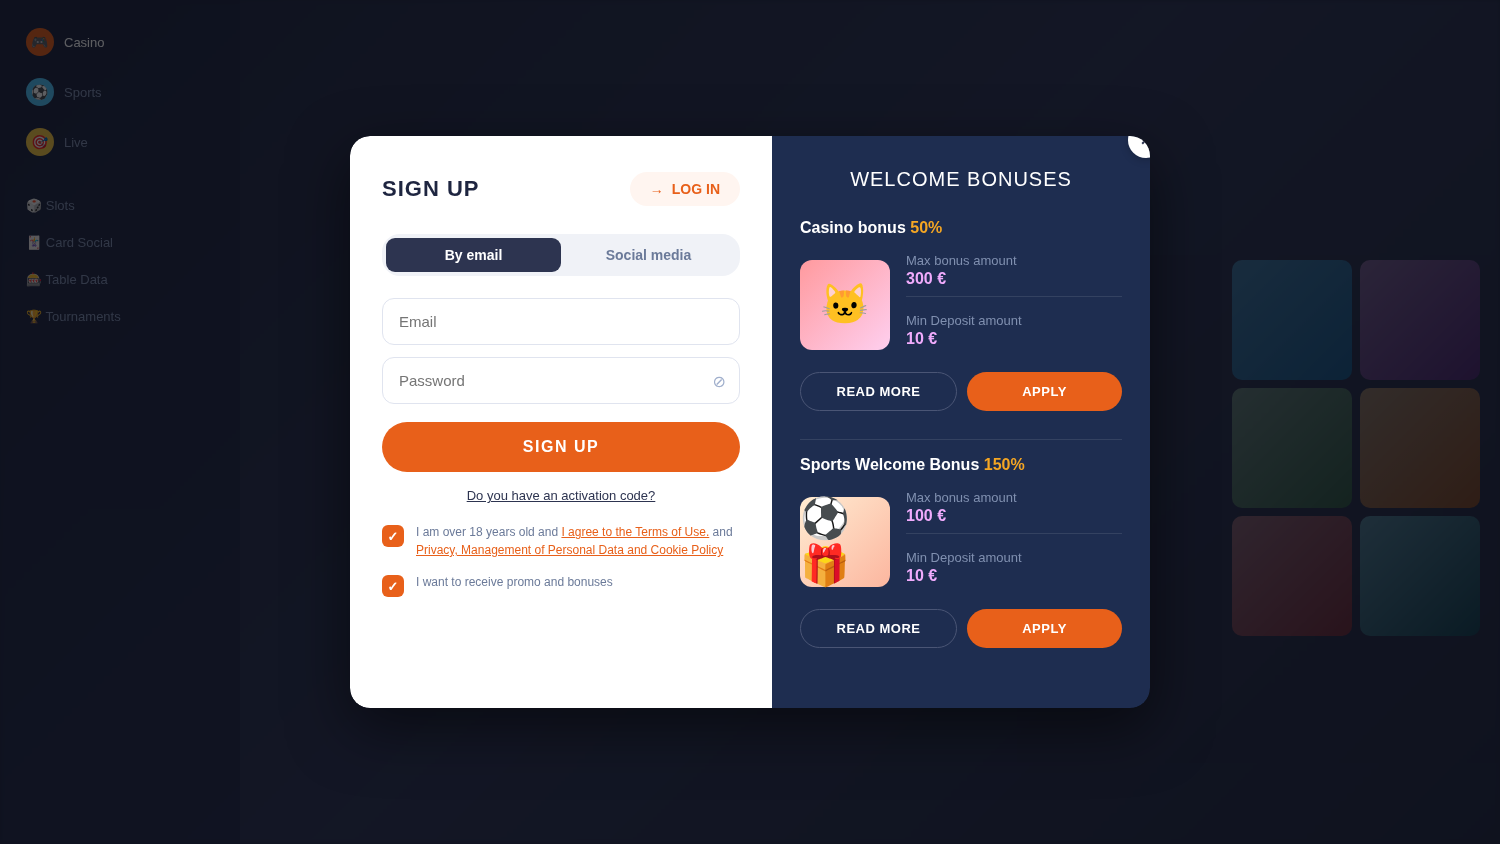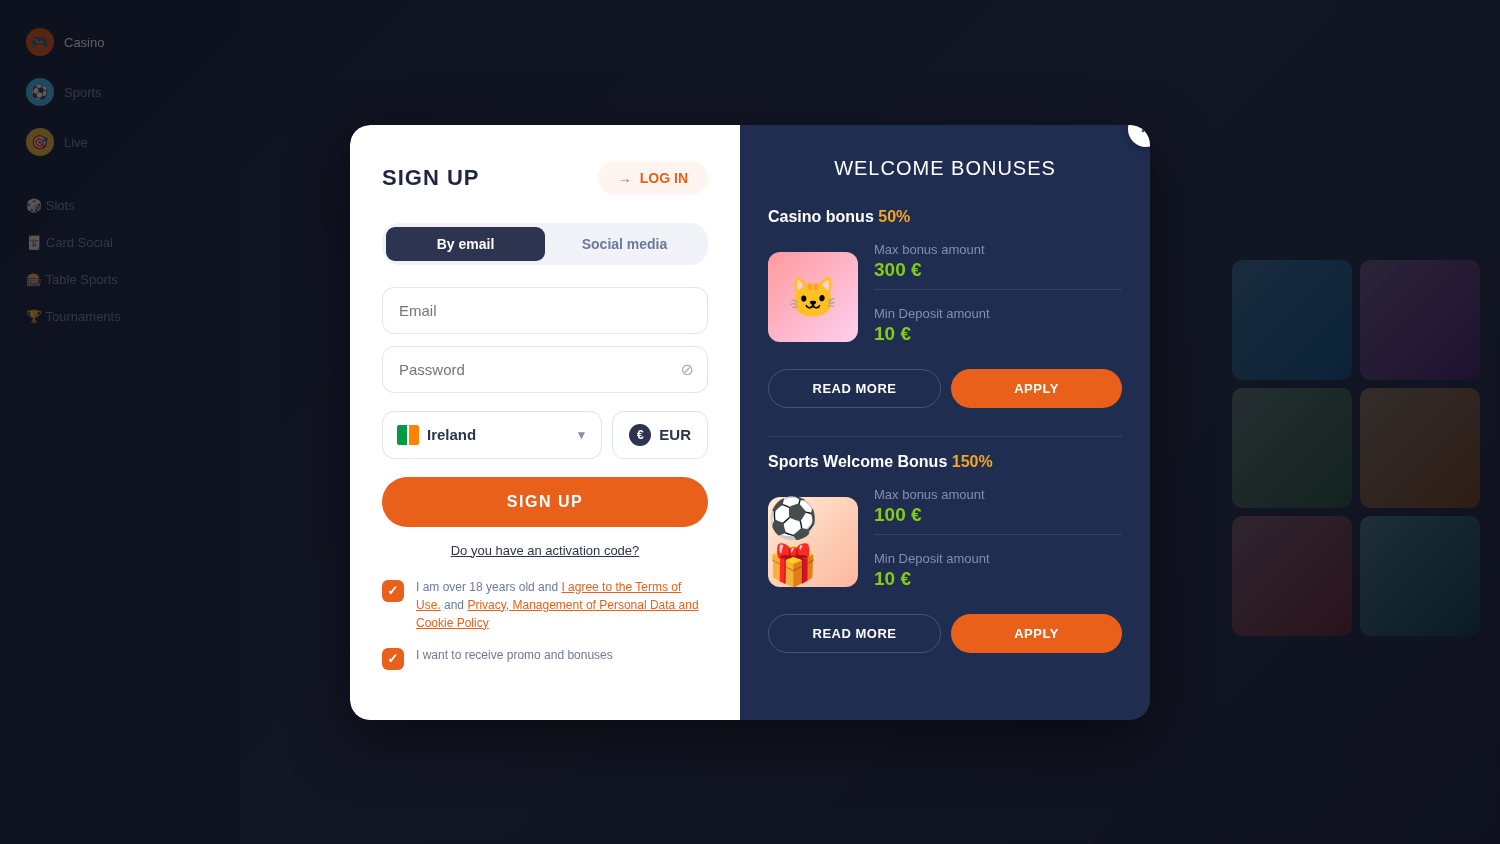--- a/index.html
+++ b/index.html
@@ -69,21 +69,21 @@
       border-radius: 20px;
       overflow: hidden;
       box-shadow: 0 20px 60px rgba(0,0,0,0.5);
       position: relative;
       width: 800px;
     }
 
     
     .signup-panel {
       background: #fff;
-      width: 390px;
+      width: 422px;
       padding: 36px 32px 36px 32px;
       flex-shrink: 0;
       border-radius: 20px 0 0 20px;
     }
 
     .modal-header {
       display: flex;
       align-items: center;
       justify-content: space-between;
       margin-bottom: 28px;
@@ -346,22 +346,22 @@
       font-size: 40px;
     }
 
     .bonus-info { flex: 1; }
     .bonus-info-label {
       color: #8090b0;
       font-size: 13px;
       margin-bottom: 2px;
     }
     .bonus-info-value {
-      color: #84cc16;
-      font-size: 19px;
+      color: #f0abfc;
+      font-size: 16px;
       font-weight: 700;
       margin-bottom: 8px;
     }
 
     .bonus-divider {
       height: 1px;
       background: rgba(255,255,255,0.1);
       margin: 4px 0 16px 0;
     }
 
@@ -453,21 +453,21 @@
     <span>Live</span>
   </div>
   <div style="height: 20px;"></div>
   <div class="fake-sidebar-item">
     <span>🎲 Slots</span>
   </div>
   <div class="fake-sidebar-item">
     <span>🃏 Card Social</span>
   </div>
   <div class="fake-sidebar-item">
-    <span>🎰 Table Sports</span>
+    <span>🎰 Table Data</span>
   </div>
   <div class="fake-sidebar-item">
     <span>🏆 Tournaments</span>
   </div>
 </div>
 
 <div class="fake-content">
   <div class="fake-game-grid">
     <div class="fake-game-card game-card-1"></div>
     <div class="fake-game-card game-card-2"></div>
@@ -505,34 +505,20 @@
       
       <input class="form-field" type="email" placeholder="Email" style="">
 
       
       <div class="password-wrapper">
         <input type="password" placeholder="Password" style="">
         <span class="password-eye">⊘</span>
       </div>
 
       
-      <div class="country-currency-row">
-        <div class="country-select">
-          <div class="country-flag">
-            <div class="flag-green"></div>
-            <div class="flag-orange"></div>
-          </div>
-          <span class="country-name">Ireland</span>
-          <span class="chevron-down">▼</span>
-        </div>
-        <div class="currency-badge">
-          <div class="euro-icon">€</div>
-          <span>EUR</span>
-        </div>
-      </div>
 
       
       <button class="signup-submit-btn">SIGN UP</button>
 
       
       <a class="activation-link">Do you have an activation code?</a>
 
       
       <div class="checkbox-row">
         <div class="checkbox-custom">

